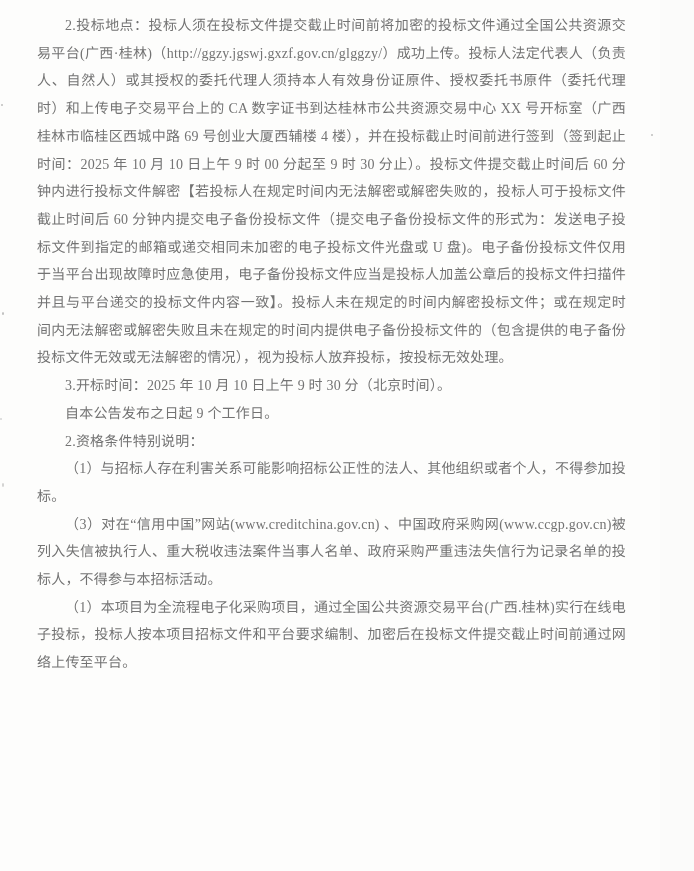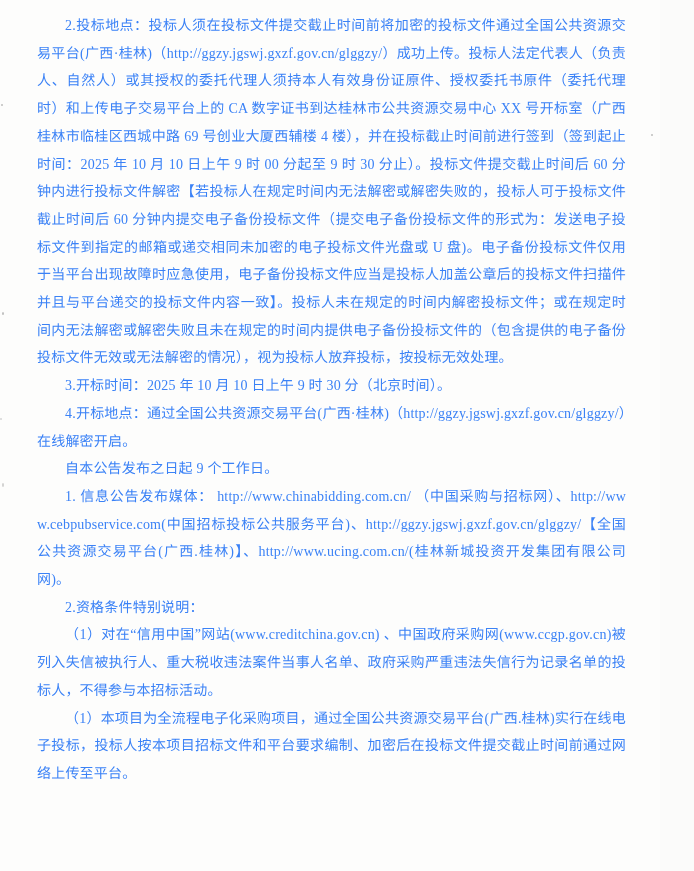--- a/index.html
+++ b/index.html
@@ -11,21 +11,21 @@
     height: 871px;
     overflow: hidden;
     background: #fbfbfa;
   }
   .page {
     position: relative;
     width: 660px;
     height: 871px;
     background: #fdfdfc;
     font-family: "Liberation Serif", "DejaVu Serif", serif;
-    color: #3b82f6;
+    color: #737373;
     box-sizing: border-box;
   }
   .doc-body {
     position: absolute;
     top: 12px;
     left: 37px;
     right: 34px;
     bottom: 0;
     font-size: 14px;
     line-height: 27.7px;
@@ -50,25 +50,24 @@
   .speck.s4 { left: 2px;  top: 483px; width: 2px; height: 4px; opacity: 0.4; }
   .speck.s5 { left: 0px;  top: 418px; width: 2px; height: 2px; opacity: 0.35; }
 </style>
 </head>
 <body>
 
 <div class="page">
   <div class="doc-body">
     <p>2.投标地点：投标人须在投标文件提交截止时间前将加密的投标文件通过全国公共资源交易平台(广西·桂林)（http://ggzy.jgswj.gxzf.gov.cn/glggzy/）成功上传。投标人法定代表人（负责人、自然人）或其授权的委托代理人须持本人有效身份证原件、授权委托书原件（委托代理时）和上传电子交易平台上的 CA 数字证书到达桂林市公共资源交易中心 XX 号开标室（广西桂林市临桂区西城中路 69 号创业大厦西辅楼 4 楼），并在投标截止时间前进行签到（签到起止时间：2025 年 10 月 10 日上午 9 时 00 分起至 9 时 30 分止）。投标文件提交截止时间后 60 分钟内进行投标文件解密【若投标人在规定时间内无法解密或解密失败的，投标人可于投标文件截止时间后 60 分钟内提交电子备份投标文件（提交电子备份投标文件的形式为：发送电子投标文件到指定的邮箱或递交相同未加密的电子投标文件光盘或 U 盘)。电子备份投标文件仅用于当平台出现故障时应急使用，电子备份投标文件应当是投标人加盖公章后的投标文件扫描件并且与平台递交的投标文件内容一致】。投标人未在规定的时间内解密投标文件；或在规定时间内无法解密或解密失败且未在规定的时间内提供电子备份投标文件的（包含提供的电子备份投标文件无效或无法解密的情况），视为投标人放弃投标，按投标无效处理。</p>
     <p>3.开标时间：2025 年 10 月 10 日上午 9 时 30 分（北京时间）。</p>
-    <p>4.开标地点：通过全国公共资源交易平台(广西·桂林)（http://ggzy.jgswj.gxzf.gov.cn/glggzy/）在线解密开启。</p>
     <p>自本公告发布之日起 9 个工作日。</p>
-    <p>1. 信息公告发布媒体： http://www.chinabidding.com.cn/ （中国采购与招标网）、http://www.cebpubservice.com(中国招标投标公共服务平台)、http://ggzy.jgswj.gxzf.gov.cn/glggzy/【全国公共资源交易平台(广西.桂林)】、http://www.ucing.com.cn/(桂林新城投资开发集团有限公司网)。</p>
     <p>2.资格条件特别说明：</p>
-    <p>（1）对在“信用中国”网站(www.creditchina.gov.cn) 、中国政府采购网(www.ccgp.gov.cn)被列入失信被执行人、重大税收违法案件当事人名单、政府采购严重违法失信行为记录名单的投标人，不得参与本招标活动。</p>
+    <p>（1）与招标人存在利害关系可能影响招标公正性的法人、其他组织或者个人，不得参加投标。</p>
+    <p>（3）对在“信用中国”网站(www.creditchina.gov.cn) 、中国政府采购网(www.ccgp.gov.cn)被列入失信被执行人、重大税收违法案件当事人名单、政府采购严重违法失信行为记录名单的投标人，不得参与本招标活动。</p>
     <p>（1）本项目为全流程电子化采购项目，通过全国公共资源交易平台(广西.桂林)实行在线电子投标，投标人按本项目招标文件和平台要求编制、加密后在投标文件提交截止时间前通过网络上传至平台。</p>
   </div>
   <div class="speck s1"></div>
   <div class="speck s2"></div>
   <div class="speck s3"></div>
   <div class="speck s4"></div>
   <div class="speck s5"></div>
 </div>
 
 </body></html>

